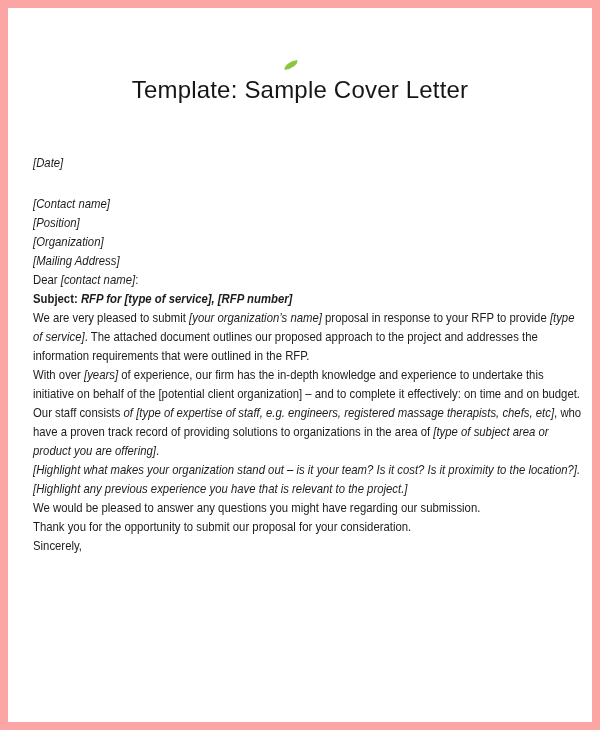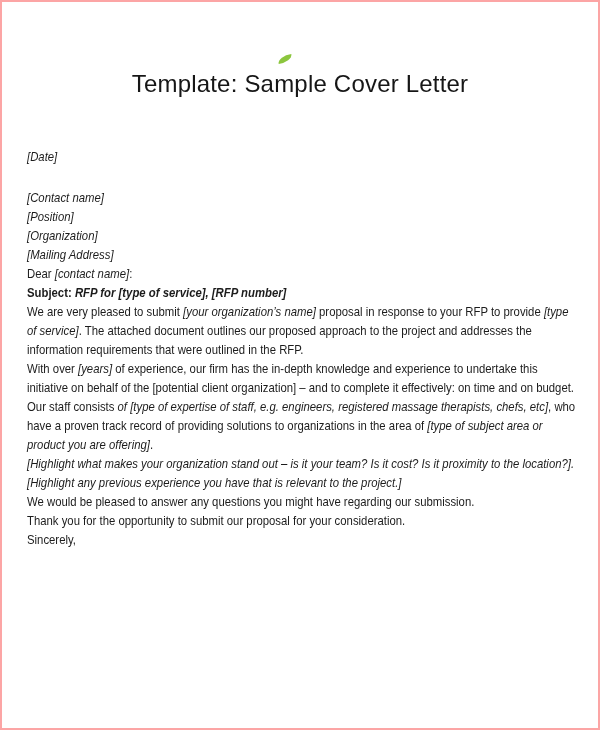--- a/index.html
+++ b/index.html
@@ -6,21 +6,21 @@
     margin: 0;
     padding: 0;
     background: #ffffff;
   }
   .page {
     position: relative;
     width: 600px;
     height: 730px;
     box-sizing: border-box;
     background: #ffffff;
-    border: 2px solid #fca5a5;
+    border: 8px solid #fca5a5;
     overflow: hidden;
     font-family: "Liberation Sans", sans-serif;
   }
   .leaf {
     position: absolute;
     left: 276px;
     top: 53px;
     width: 14px;
     height: 8px;
     border-radius: 100% 0 100% 0;

